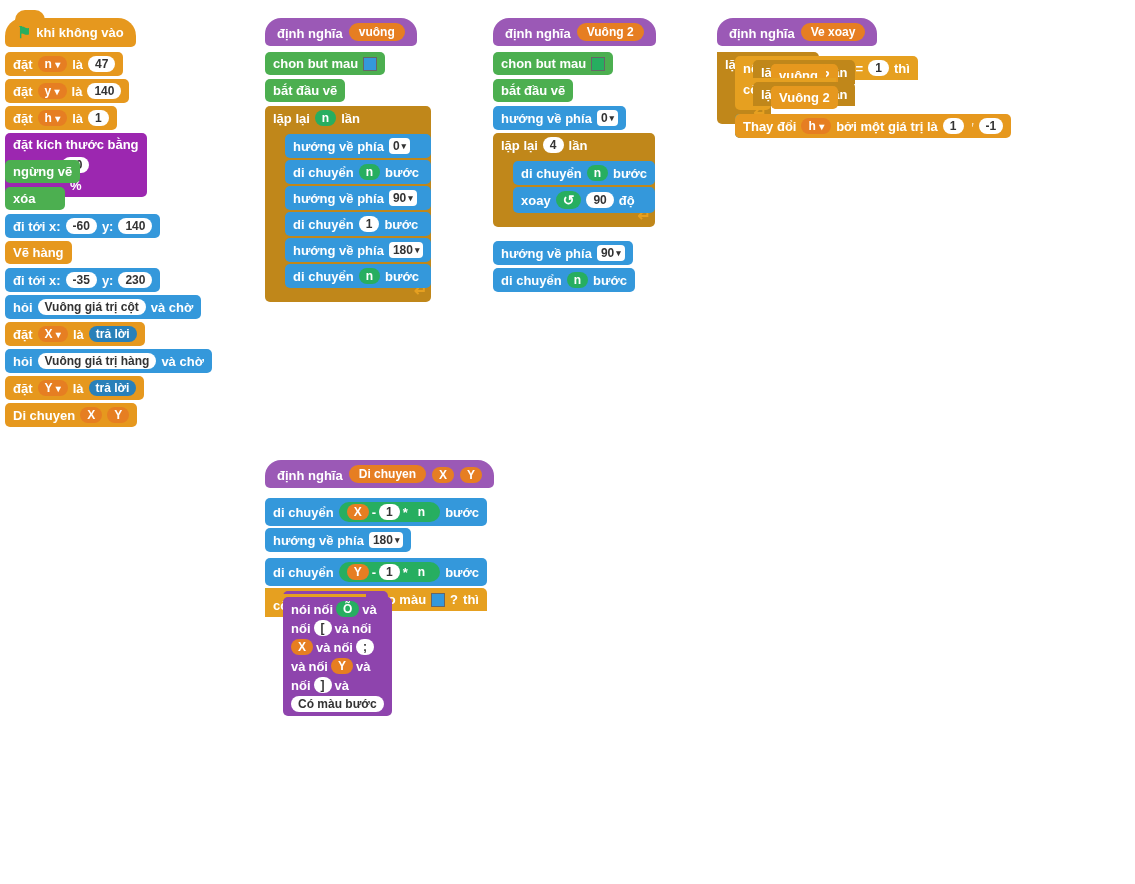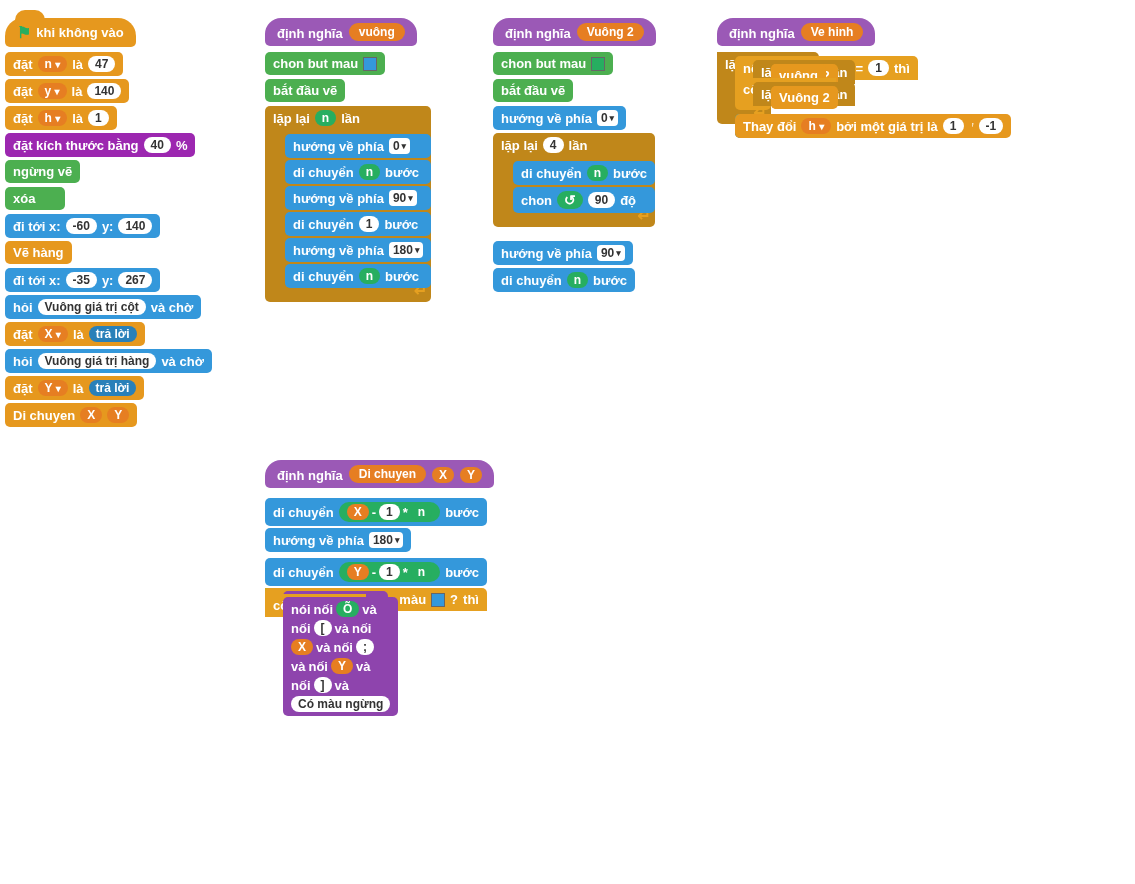--- a/index.html
+++ b/index.html
@@ -107,21 +107,21 @@
     <span class="v-white">140</span>
   </div>
 
   <div class="blk bg-orange" style="left:5px;top:106px;">
     <span>đặt</span>
     <span class="v-orange">h <span style="font-size:10px;">▾</span></span>
     <span>là</span>
     <span class="v-white">1</span>
   </div>
 
-  <div class="blk bg-purple" style="left:5px;top:133px;">
+  <div class="blk bg-purple" style="left:5px;top:133px;flex-direction:column;">
     <span>đặt kích thước bằng</span>
     <span class="v-white">40</span>
     <span>%</span>
   </div>
 
   <div class="blk bg-green" style="left:5px;top:160px;">
     <span>ngừng vẽ</span>
   </div>
 
   <div class="blk bg-green" style="left:5px;top:187px; width:60px;">
@@ -136,21 +136,21 @@
   </div>
 
   <div class="blk bg-orange" style="left:5px;top:241px;">
     <span>Vẽ hàng</span>
   </div>
 
   <div class="blk bg-blue" style="left:5px;top:268px;">
     <span>đi tới x:</span>
     <span class="v-white">-35</span>
     <span>y:</span>
-    <span class="v-white">267</span>
+    <span class="v-white">230</span>
   </div>
 
   <div class="blk bg-blue" style="left:5px;top:295px;">
     <span>hỏi</span>
     <span class="v-white">Vuông giá trị cột</span>
     <span>và chờ</span>
   </div>
 
   <div class="blk bg-orange" style="left:5px;top:322px;">
     <span>đặt</span>
@@ -268,21 +268,21 @@
     </div>
     <div style="background:#c0871a; padding:2px 0 2px 20px;">
 
       <div class="blk bg-blue" style="position:relative; margin:2px 0;">
         <span>di chuyển</span>
         <span class="v-green">n</span>
         <span>bước</span>
       </div>
 
       <div class="blk bg-blue" style="position:relative; margin:2px 0;">
-        <span>chon</span>
+        <span>xoay</span>
         <span class="v-green" style="font-size:14px;">↺</span>
         <span class="v-white">90</span>
         <span>độ</span>
       </div>
     </div>
     <div style="background:#c0871a; height:10px; border-radius:0 0 5px 5px; display:flex; align-items:flex-end; padding-bottom:2px;">
       <span style="color:#E6A020; font-size:16px; margin-left:auto; margin-right:4px;">↵</span>
     </div>
   </div>
 
@@ -292,21 +292,21 @@
   </div>
 
   <div class="blk bg-blue" style="left:493px;top:268px;">
     <span>di chuyển</span>
     <span class="v-green">n</span>
     <span>bước</span>
   </div>
 
   <div class="section-def" style="left:717px;top:18px;">
     <span>định nghĩa</span>
-    <span class="def-name">Ve hinh</span>
+    <span class="def-name">Ve xoay</span>
   </div>
 
   <div style="position:absolute; left:717px; top:52px;">
     <div class="blk bg-dark-orange" style="border-radius:5px 5px 0 0;">
       <span>lặp lại</span>
       <span class="v-white">8</span>
       <span>lần</span>
     </div>
     <div style="background:#c0871a; padding:2px 0 2px 18px;">
 
@@ -492,20 +492,20 @@
         <span>và</span>
         <span>nối</span>
         <span class="v-white">;</span>
         <span>và</span>
         <span>nối</span>
         <span class="v-orange">Y</span>
         <span>và</span>
         <span>nối</span>
         <span class="v-white">]</span>
         <span>và</span>
-        <span class="v-white">Có màu ngừng</span>
+        <span class="v-white">Có màu bước</span>
       </div>
     </div>
 
     <div style="background:#E6A020; height:10px; border-radius:0 0 5px 5px;"></div>
   </div>
 
 </div>
 
 </body></html>

